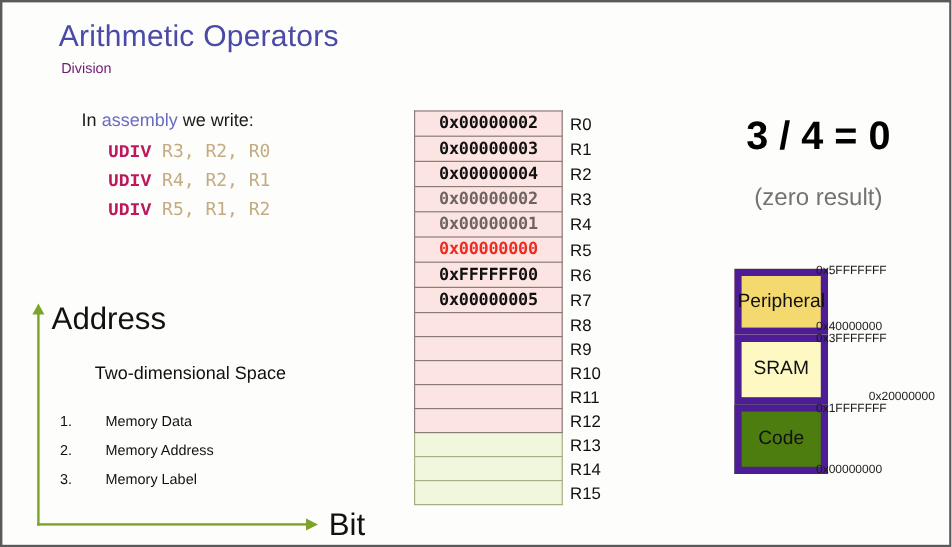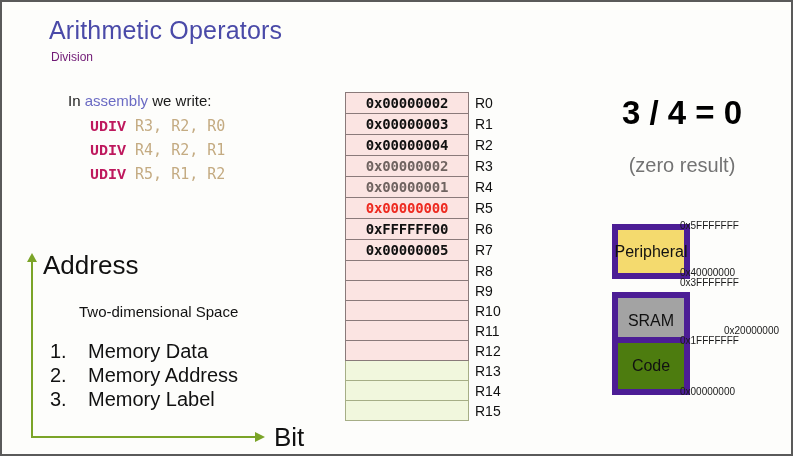--- a/index.html
+++ b/index.html
@@ -142,21 +142,21 @@
     border: 6px solid #4c1d95;
     box-sizing: border-box;
     display: flex;
     align-items: center;
     justify-content: center;
     font-size: 16px;
     color: #111111;
     margin-left: 16px;
   }
   .memblk.peripheral { top: 0px;  height: 55px; background: #f4da6e; }
-  .memblk.sram       { top: 68px; height: 58px; background: #a3a3a3; }
+  .memblk.sram       { top: 55px; height: 58px; background: #fef9c3; }
   .memblk.code       { top: 113px; height: 58px; background: #4d7c0f; }
   .memaddr {
     position: absolute;
     left: 84px;
     font-size: 10px;
     color: #1a1a1a;
     white-space: nowrap;
     font-family: "Liberation Sans", sans-serif;
   }
   .ma0 { top: -4px; text-align: right; }
@@ -228,21 +228,21 @@
     white-space: nowrap;
     margin-left: 19px;
   }
   .mem-list {
     position: absolute;
     left: 48px;
     top: 337px;
     margin: 0;
     padding: 0;
     list-style: none;
-    font-size: 20px;
+    font-size: 12px;
     color: #111111;
     line-height: 24px;
   }
   .mem-list li {
     white-space: nowrap;
   }
   .mem-list .num {
     display: inline-block;
     width: 38px;
   }

